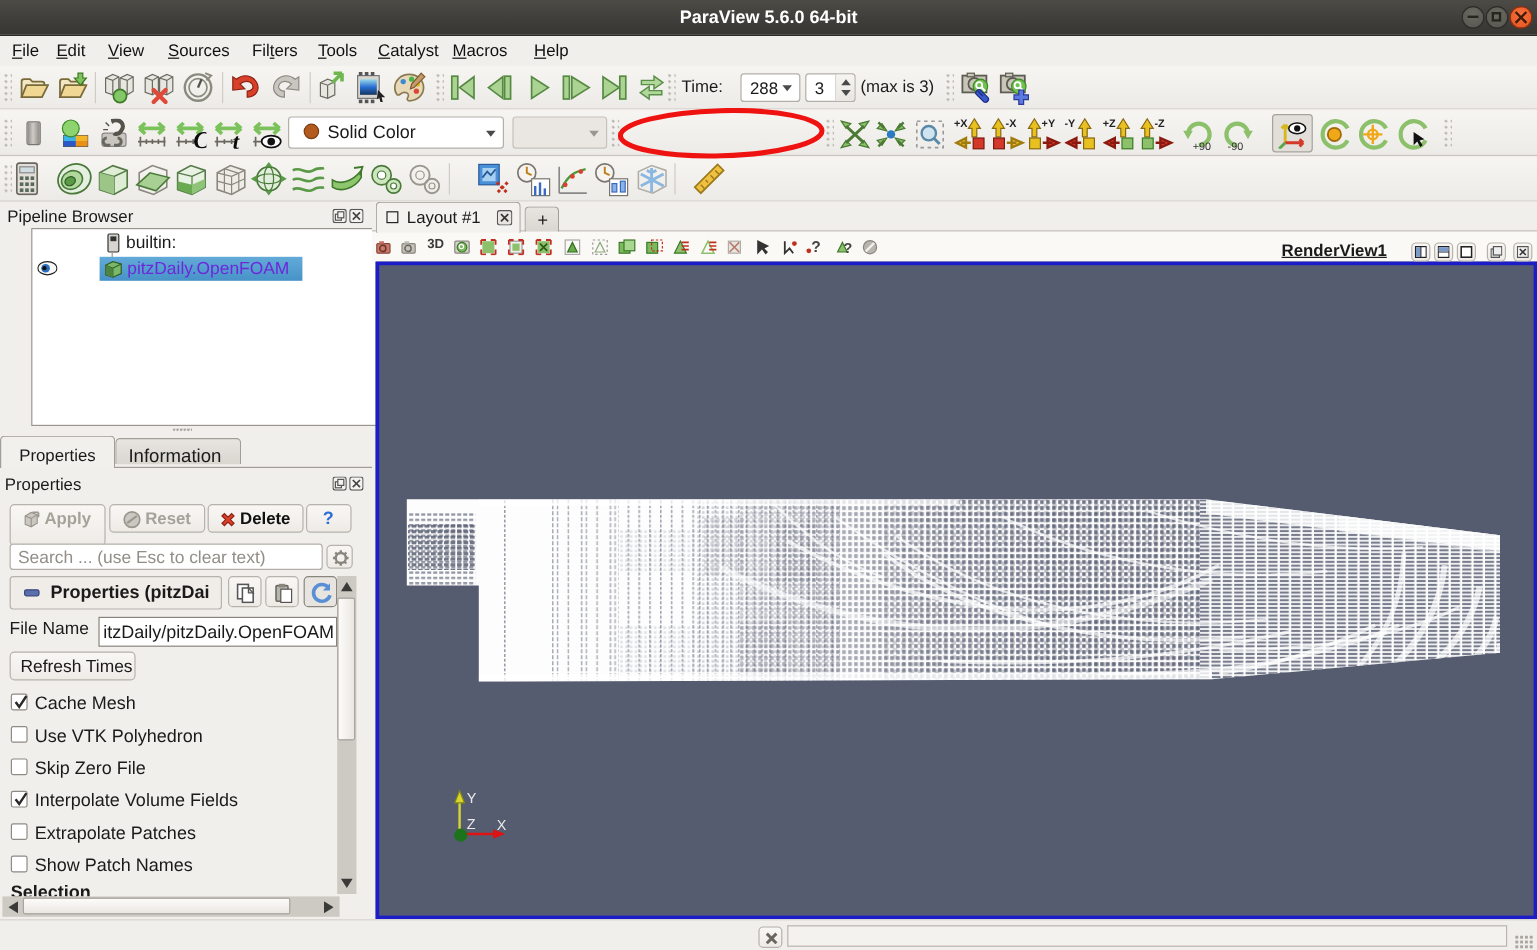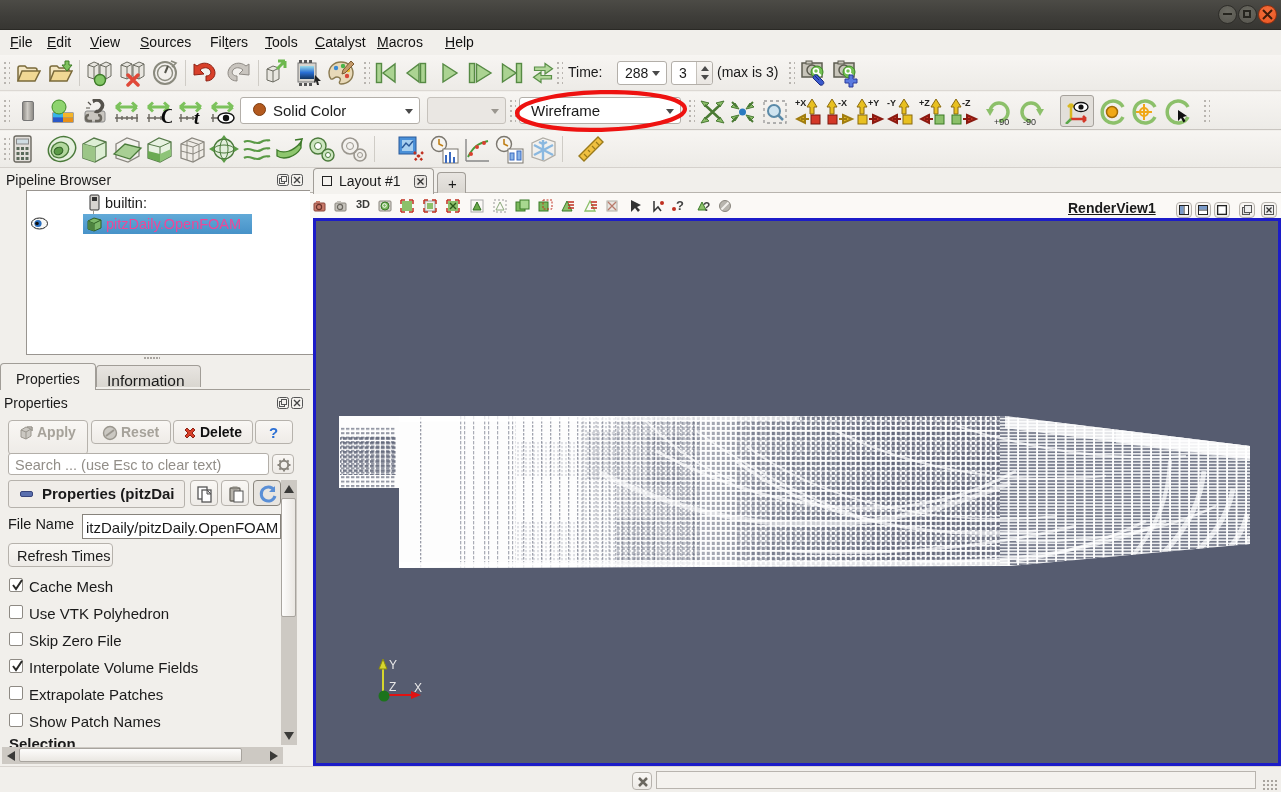--- a/index.html
+++ b/index.html
@@ -33,20 +33,21 @@
 #tabbar { left:310px; top:168px; width:971px; height:25px; background:#f1efeb; border-bottom:1px solid #b8b4ae; }
 #viewdecor { left:310px; top:193px; width:971px; height:25px; background:#fbf9f6; }
 #renderview { left:313px; top:218px; width:968px; height:548px; background:#565c70; border:3px solid #1c1cc8; }
 
 #statusbar { left:0; top:766px; width:1281px; height:26px; background:#f1efeb; border-top:1px solid #d8d4cf; }
 </style>
 </head>
 <body>
 
 <div id="titlebar" class="abs">
+  <div id="title" class="abs">ParaView 5.6.0 64-bit</div>
   <div class="abs wbtn" style="left:1218px;background:radial-gradient(circle at 50% 35%,#6b6a62,#55544d);border:1px solid #2e2d29;"></div>
   <div class="abs" style="left:1223px;top:13px;width:9px;height:2px;background:#26251f;"></div>
   <div class="abs wbtn" style="left:1238px;background:radial-gradient(circle at 50% 35%,#6b6a62,#55544d);border:1px solid #2e2d29;"></div>
   <div class="abs" style="left:1243px;top:10px;width:8px;height:8px;border:2px solid #26251f;"></div>
   <div class="abs wbtn" style="left:1258px;background:radial-gradient(circle at 50% 35%,#f4703d,#e85420);border:1px solid #8e2f10;"></div>
   <svg class="abs" style="left:1261px;top:8px" width="13" height="13">
       <path d="M2 2 L11 11 M11 2 L2 11" stroke="#401b0a" stroke-width="2"></path>
     </svg>
 </div>
 
@@ -365,24 +366,20 @@
   <div class="abs grip" style="left:1203px;top:7px;height:24px"></div>
   </div>
   <div class="abs combo" style="left:240px;top:5px;width:180px;height:27px;">
     <span style="position:absolute;left:12px;top:5px;width:13px;height:13px;border-radius:50%;background:#b35a1f;border:1px solid #7c3c10;"></span>
     <span style="position:absolute;left:32px;top:4px;font-size:15px;">Solid Color</span>
     <span class="arr"></span>
   </div>
   <div class="abs" style="left:427px;top:5px;width:79px;height:27px;background:#eae7e3;border:1px solid #c6c2bc;border-radius:3px;">
     <span style="position:absolute;right:6px;top:11px;width:0;height:0;border-left:4px solid transparent;border-right:4px solid transparent;border-top:5px solid #9a968f;"></span>
   </div>
-  <div class="abs combo" style="left:519px;top:5px;width:162px;height:27px;">
-    <span style="position:absolute;left:11px;top:4px;font-size:15px;">Wireframe</span>
-    <span class="arr"></span>
-  </div>
   <div class="abs grip" style="left:509px;top:7px;height:24px"></div>
   <div class="abs grip" style="left:688px;top:7px;height:24px"></div>
   <svg class="abs" style="left:512px;top:-2px;z-index:5" width="182" height="46">
       <ellipse cx="89" cy="21" rx="84" ry="18.8" fill="none" stroke="#ee1210" stroke-width="4.2" transform="rotate(-1.5 89 21)"></ellipse>
     </svg>
 </div>
 
 <div id="tb3" class="abs tbar">
   <div class="abs grip" style="left:3px;top:6px;height:24px"></div>
   <div id="tb3icons">
@@ -527,21 +524,21 @@
       <ellipse cx="8.5" cy="6.5" rx="8" ry="5.5" fill="#f8f8f6" stroke="#222"></ellipse>
       <circle cx="7" cy="6.5" r="3.6" fill="#2a6fbf"></circle>
       <circle cx="6" cy="6.5" r="1.8" fill="#111"></circle>
     </svg>
   <svg class="abs" style="left:59px;top:25px" width="17" height="17">
       <path d="M2 5 L8 2 L15 4 L15 12 L8 15 L2 13 Z" fill="#7cb86a" stroke="#2e5e24"></path>
       <path d="M2 5 L8 7.5 L15 4" fill="none" stroke="#2e5e24"></path>
       <path d="M8 7.5 L8 15" stroke="#2e5e24"></path>
       <path d="M2 5 L8 7.5 L8 15 L2 13 Z" fill="#4e8440"></path>
     </svg>
-  <span class="abs" style="left:79px;top:25px;font-size:14.5px;color:#ec4899;">pitzDaily.OpenFOAM</span>
+  <span class="abs" style="left:79px;top:25px;font-size:14.5px;color:#6d28d9;">pitzDaily.OpenFOAM</span>
 </div>
 <div class="abs" style="left:144px;top:357px;width:16px;height:3px;background:radial-gradient(circle 1px at 1px 1px,#a9a5a0 1px,transparent 1.2px);background-size:3px 3px;"></div>
 
 <div class="abs tab" style="left:0px;top:363px;width:96px;height:27px;background:#f2f0ec;z-index:2;">
   <span class="abs" style="left:15px;top:7px;">Properties</span>
 </div>
 <div class="abs tab" style="left:96px;top:365px;width:105px;height:22px;background:linear-gradient(#e8e5e1,#d9d6d0);">
   <span class="abs" style="left:10px;top:6px;font-size:15.5px;">Information</span>
 </div>
 <div class="abs" style="left:0;top:389px;width:310px;height:1px;background:#a19d97;z-index:1;"></div>

